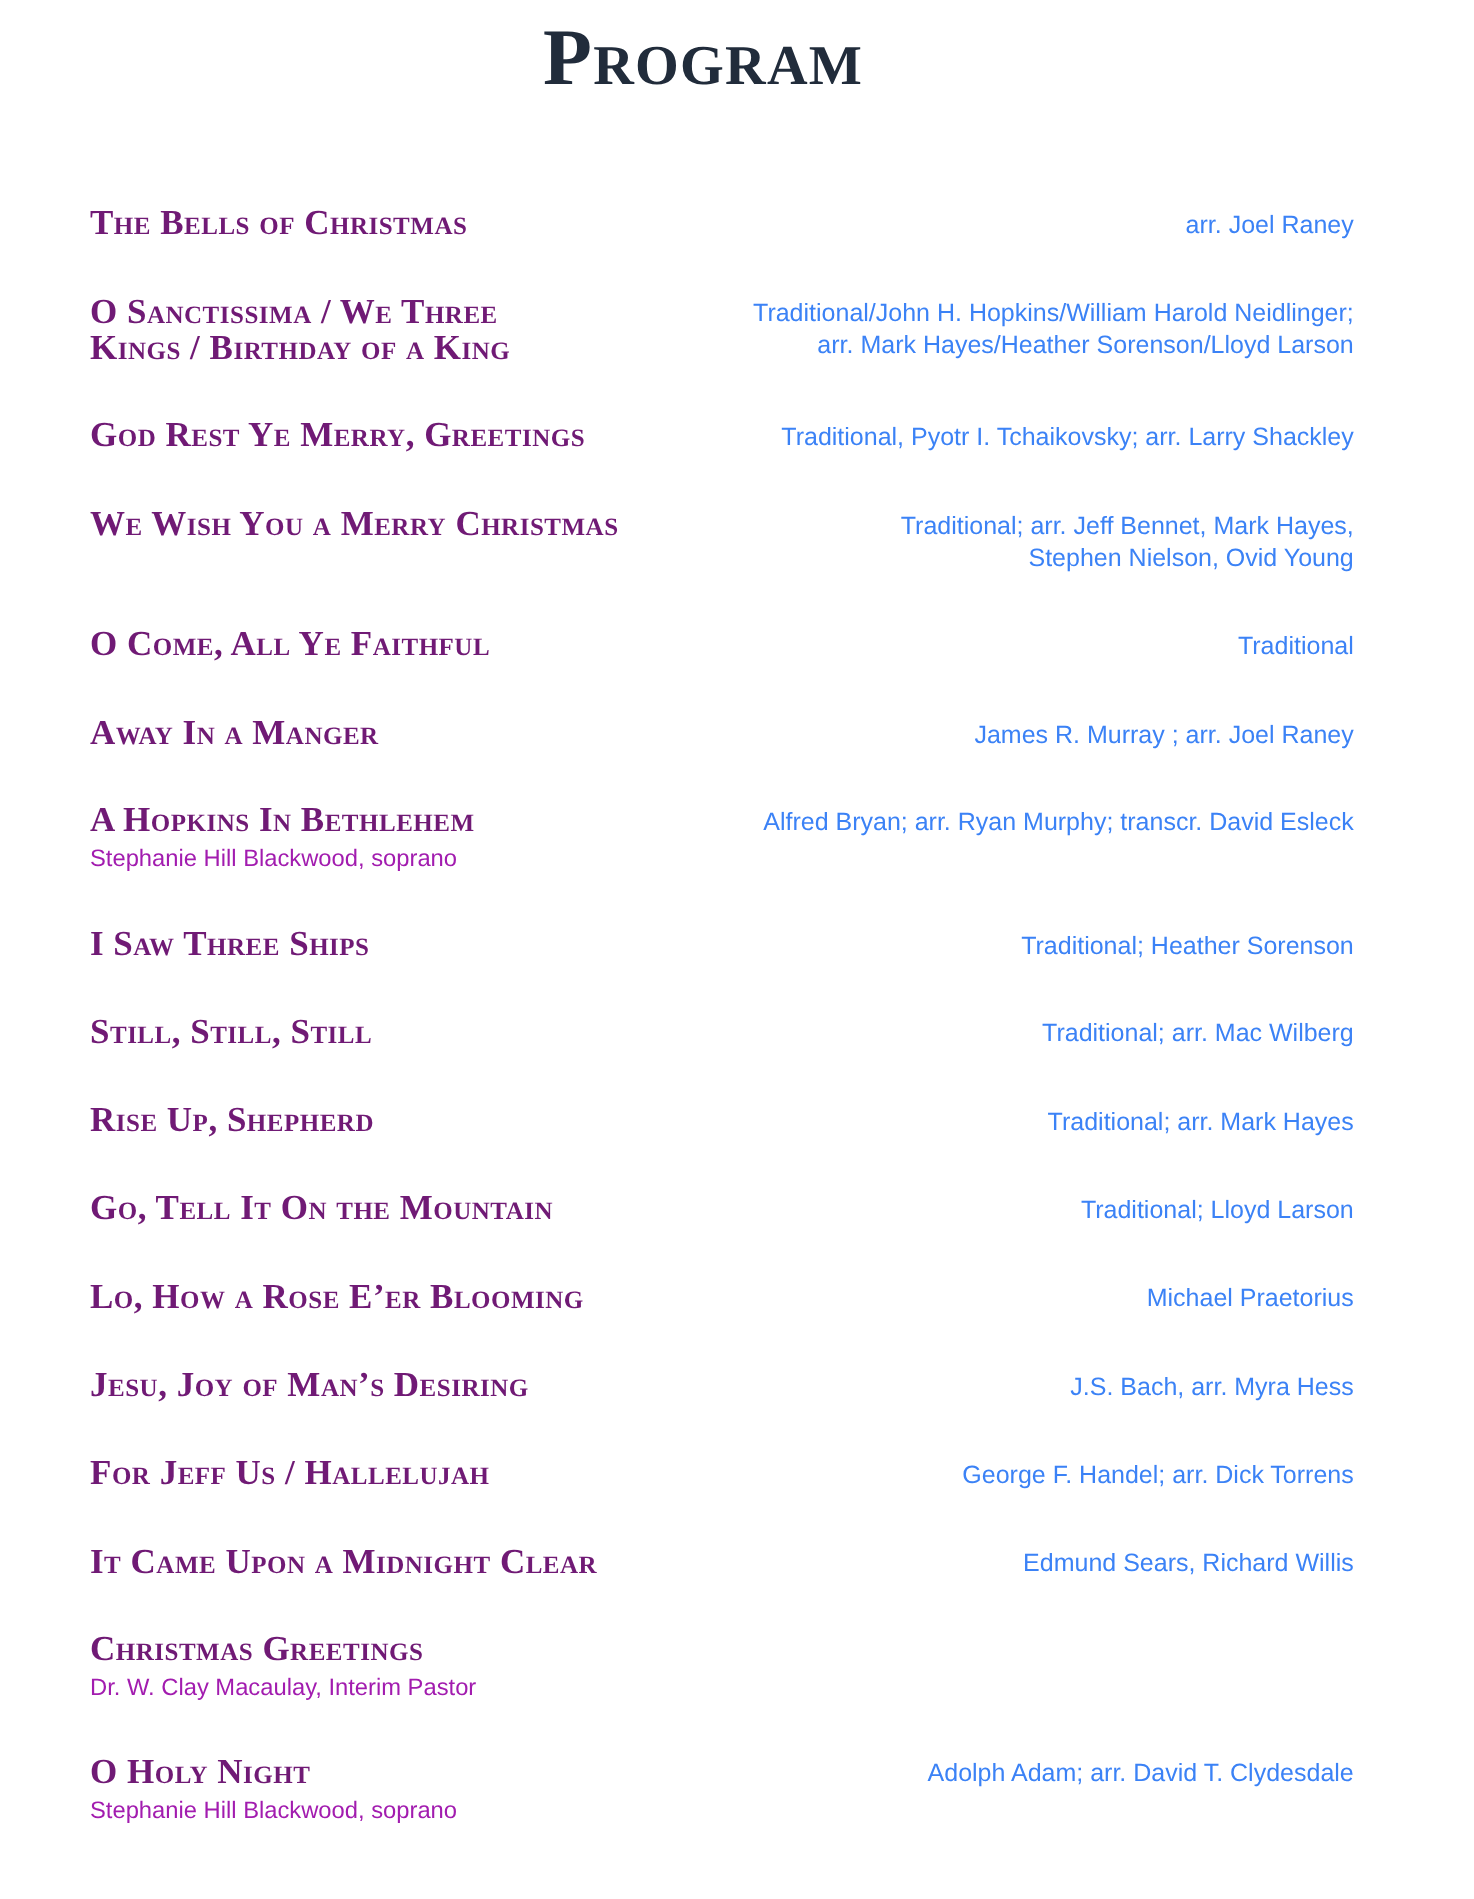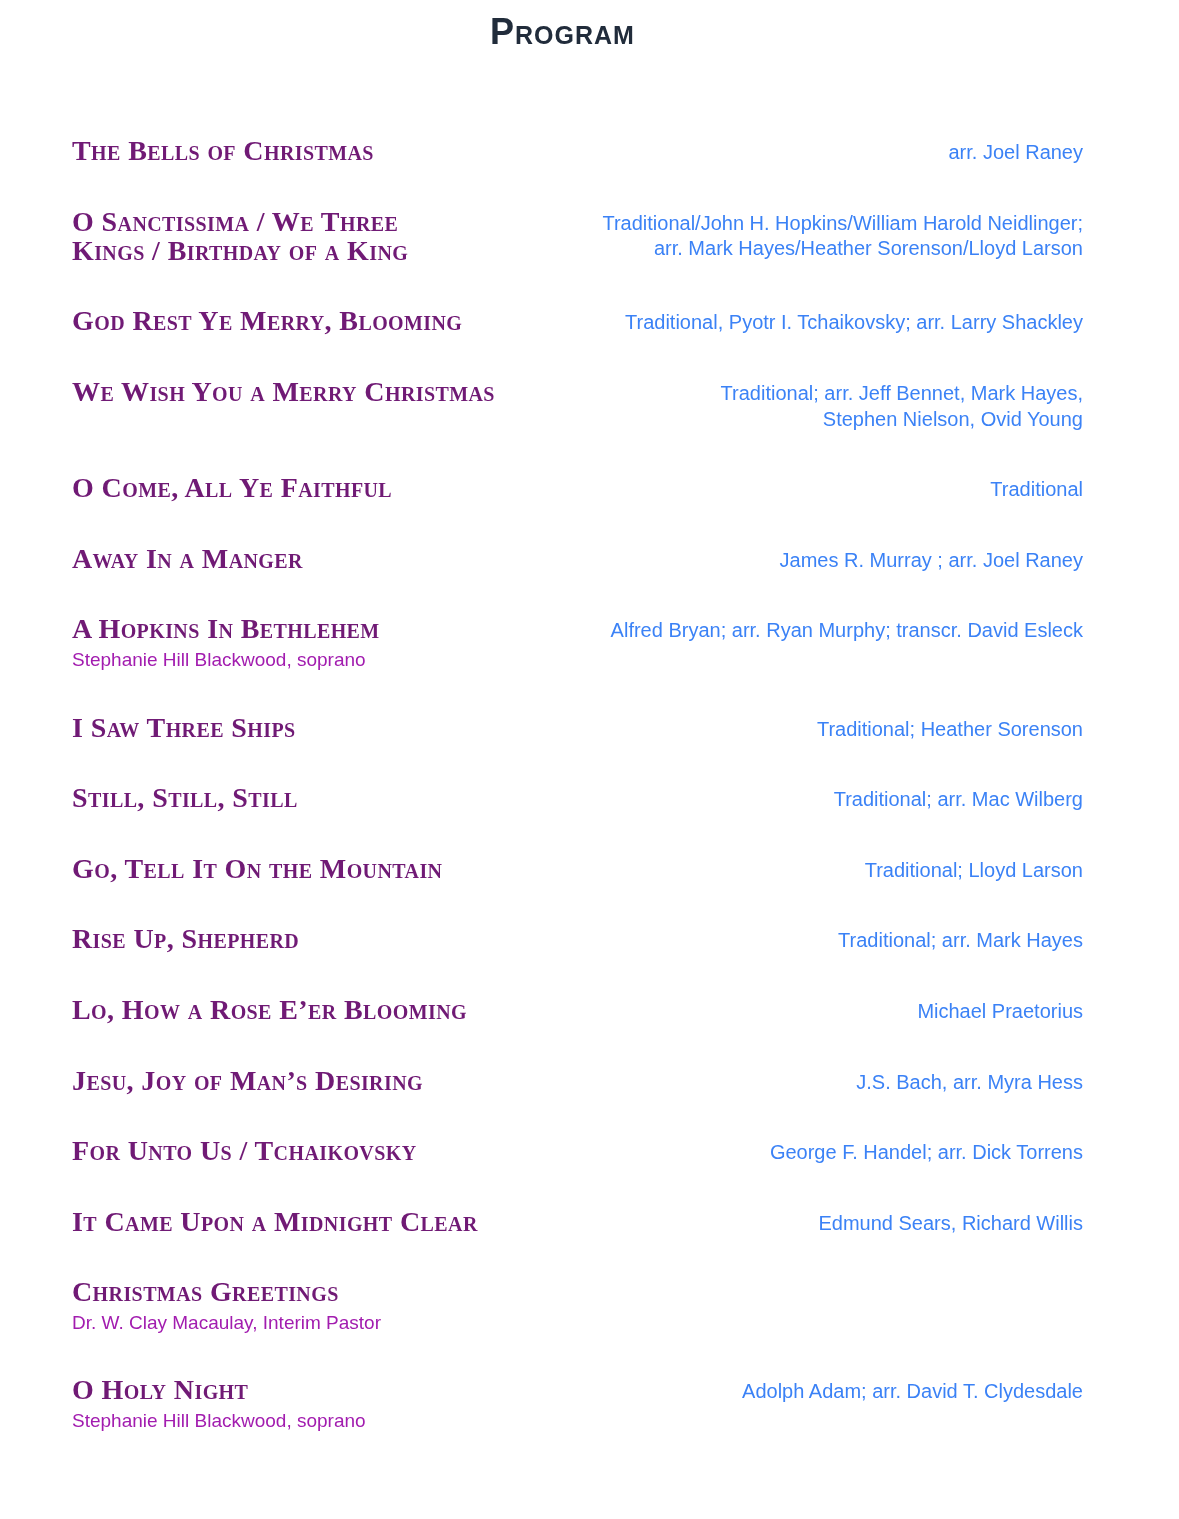--- a/index.html
+++ b/index.html
@@ -9,24 +9,24 @@
     background: #ffffff;
     font-family: "Liberation Sans", sans-serif;
   }
   .page {
     width: 1179px;
     min-height: 1519px;
     padding: 14px 96px 40px 72px;
   }
   .page-title {
     text-align: center;
-    font-family: Liberation Sans, sans-serif;
+    font-family: Liberation Serif, serif;
     font-variant: small-caps;
     font-weight: 700;
-    font-size: 36px;
+    font-size: 64px;
     letter-spacing: 1px;
     color: #212c3b;
     margin-right: 30px;
     line-height: 1.0;
   }
   .program-list {
     margin-top: 86px;
     display: flex;
     flex-direction: column;
     gap: 41px;
@@ -88,21 +88,21 @@
       <div class="entry-title">O Sanctissima / We Three
 Kings / Birthday of a King</div>
 
     </div>
     <div class="entry-attribution">Traditional/John H. Hopkins/William Harold Neidlinger;
 arr. Mark Hayes/Heather Sorenson/Lloyd Larson</div>
   </div>
 
   <div class="entry">
     <div class="entry-left">
-      <div class="entry-title">God Rest Ye Merry, Blooming</div>
+      <div class="entry-title">God Rest Ye Merry, Greetings</div>
 
     </div>
     <div class="entry-attribution">Traditional, Pyotr I. Tchaikovsky; arr. Larry Shackley</div>
   </div>
 
   <div class="entry">
     <div class="entry-left">
       <div class="entry-title">We Wish You a Merry Christmas</div>
 
     </div>
@@ -145,53 +145,53 @@
   <div class="entry">
     <div class="entry-left">
       <div class="entry-title">Still, Still, Still</div>
 
     </div>
     <div class="entry-attribution">Traditional; arr. Mac Wilberg</div>
   </div>
 
   <div class="entry">
     <div class="entry-left">
+      <div class="entry-title">Rise Up, Shepherd</div>
+
+    </div>
+    <div class="entry-attribution">Traditional; arr. Mark Hayes</div>
+  </div>
+
+  <div class="entry">
+    <div class="entry-left">
       <div class="entry-title">Go, Tell It On the Mountain</div>
 
     </div>
     <div class="entry-attribution">Traditional; Lloyd Larson</div>
   </div>
 
   <div class="entry">
     <div class="entry-left">
-      <div class="entry-title">Rise Up, Shepherd</div>
-
-    </div>
-    <div class="entry-attribution">Traditional; arr. Mark Hayes</div>
-  </div>
-
-  <div class="entry">
-    <div class="entry-left">
       <div class="entry-title">Lo, How a Rose E’er Blooming</div>
 
     </div>
     <div class="entry-attribution">Michael Praetorius</div>
   </div>
 
   <div class="entry">
     <div class="entry-left">
       <div class="entry-title">Jesu, Joy of Man’s Desiring</div>
 
     </div>
     <div class="entry-attribution">J.S. Bach, arr. Myra Hess</div>
   </div>
 
   <div class="entry">
     <div class="entry-left">
-      <div class="entry-title">For Unto Us / Tchaikovsky</div>
+      <div class="entry-title">For Jeff Us / Hallelujah</div>
 
     </div>
     <div class="entry-attribution">George F. Handel; arr. Dick Torrens</div>
   </div>
 
   <div class="entry">
     <div class="entry-left">
       <div class="entry-title">It Came Upon a Midnight Clear</div>
 
     </div>

